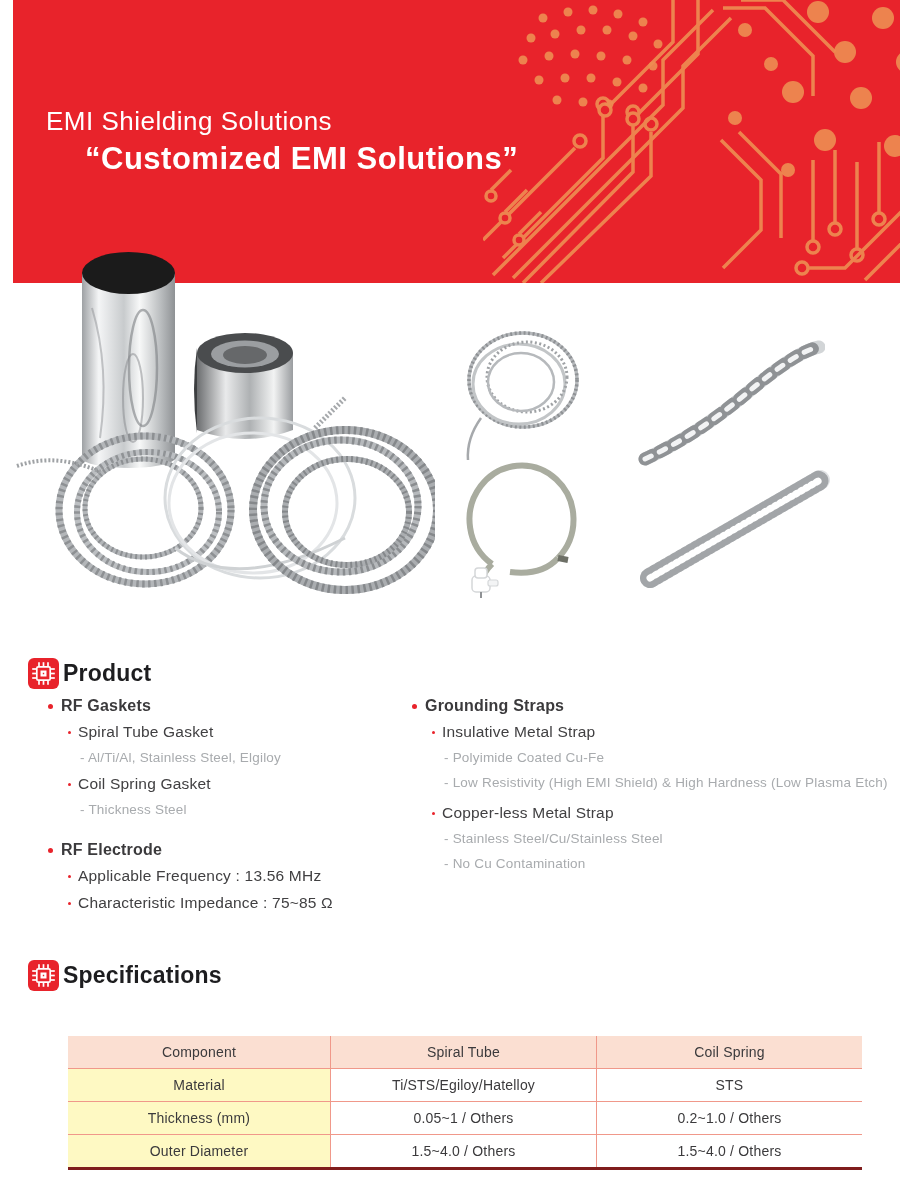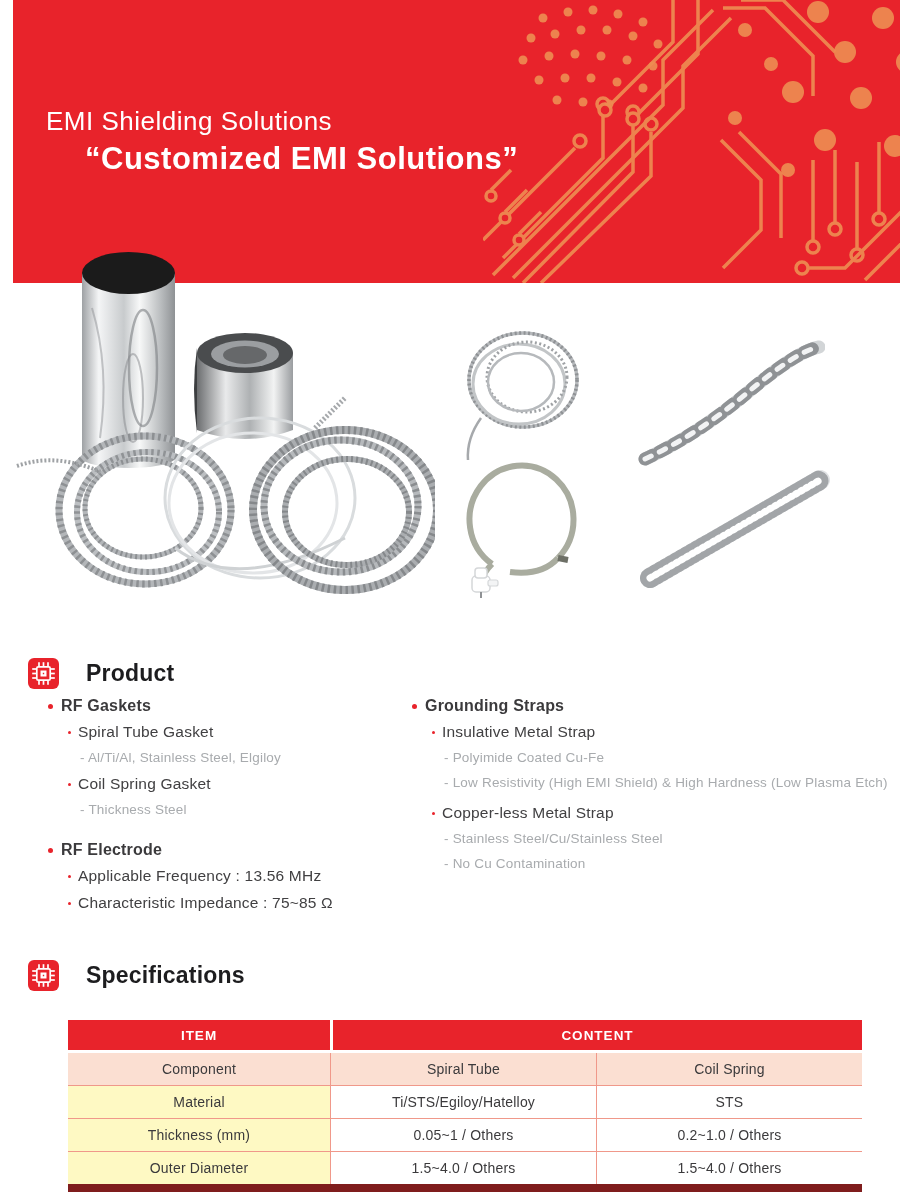--- a/index.html
+++ b/index.html
@@ -14,21 +14,21 @@
     position:absolute;left:33px;top:106px;color:#ffffff;font-size:26px;font-weight:400;
     letter-spacing:0.5px;white-space:nowrap;
   }
   .banner-title{
     position:absolute;left:36px;top:141px;color:#ffffff;font-size:31px;font-weight:700;
     letter-spacing:0.5px;white-space:nowrap;margin-left:36px;
   }
   
   .photo{position:absolute;}
   
-  .section-head{position:absolute;left:28px;display:flex;align-items:center;gap:27px;}
+  .section-head{position:absolute;left:28px;display:flex;align-items:center;gap:4px;}
   .section-head .chip{width:31px;height:31px;flex:0 0 auto;}
   .section-title{font-size:23px;font-weight:700;color:#1d1d1f;letter-spacing:0.2px;}
   
   .plist{position:absolute;top:697px;}
   .plist-left{left:48px;width:345px;}
   .plist-right{left:412px;width:488px;}
   .lvl1{position:relative;padding-left:13px;font-size:16px;font-weight:700;color:#3b3a3c;
         letter-spacing:0.2px;margin:0 0 8px 0;white-space:nowrap;}
   .lvl1::before{content:"";position:absolute;left:0;top:7px;width:5px;height:5px;border-radius:50%;background:#e8232b;}
   .lvl2{position:relative;padding-left:10px;margin:0 0 9px 20px;font-size:15.5px;font-weight:500;
@@ -37,21 +37,21 @@
   .note{margin:0 0 10px 32px;font-size:13.5px;font-weight:400;color:#a8abae;
         letter-spacing:0.2px;white-space:nowrap;}
   .group-gap{height:14px;}
   .item-gap{height:4px;}
   
   .spec-table{position:absolute;left:68px;top:1020px;width:794px;}
   .t-header{display:grid;grid-template-columns:262px 3px 529px;height:30px;}
   .t-header .hcell{background:#e8232b;color:#ffffff;font-size:13.5px;font-weight:700;
         letter-spacing:1px;display:flex;align-items:center;justify-content:center;}
   .t-header .hgap{background:#ffffff;}
-  .t-body{margin-top:3px;border-bottom:8px solid #7f1d1d;}
+  .t-body{margin-top:16px;border-bottom:3px solid #7f1d1d;}
   .t-row{display:grid;grid-template-columns:262px 266px 266px;height:32px;}
   .t-row + .t-row{border-top:1px solid #f0988a;}
   .t-cell{display:flex;align-items:center;justify-content:center;font-size:14px;color:#3b3a3c;
         letter-spacing:0.2px;background:#ffffff;}
   .t-cell.item{background:#fef9c3;}
   .t-row.hl .t-cell{background:#fbdfd2;}
   .t-cell + .t-cell{border-left:1px solid #f0988a;}
 </style>
 </head>
 <body>
@@ -303,25 +303,20 @@
           <line x1="23" y1="15.5" x2="26.8" y2="15.5"></line>
           <line x1="23" y1="20" x2="26.8" y2="20"></line>
         <rect x="8.8" y="8.8" width="13.4" height="13.4" fill="none" rx="1.5"></rect>
       </g>
       <path d="M12.5,12.5 h6 v6 h-6 Z M14.8,14.8 v1.4 h1.4 v-1.4 Z" fill="#ffffff" fill-rule="evenodd"></path>
     </svg>
     <span class="section-title">Specifications</span>
   </div>
 
   <div class="spec-table">
-    <div class="t-header">
-      <div class="hcell">ITEM</div>
-      <div class="hgap"></div>
-      <div class="hcell">CONTENT</div>
-    </div>
     <div class="t-body">
       <div class="t-row hl">
         <div class="t-cell item">Component</div>
         <div class="t-cell">Spiral Tube</div>
         <div class="t-cell">Coil Spring</div>
       </div>
       <div class="t-row">
         <div class="t-cell item">Material</div>
         <div class="t-cell">Ti/STS/Egiloy/Hatelloy</div>
         <div class="t-cell">STS</div>

